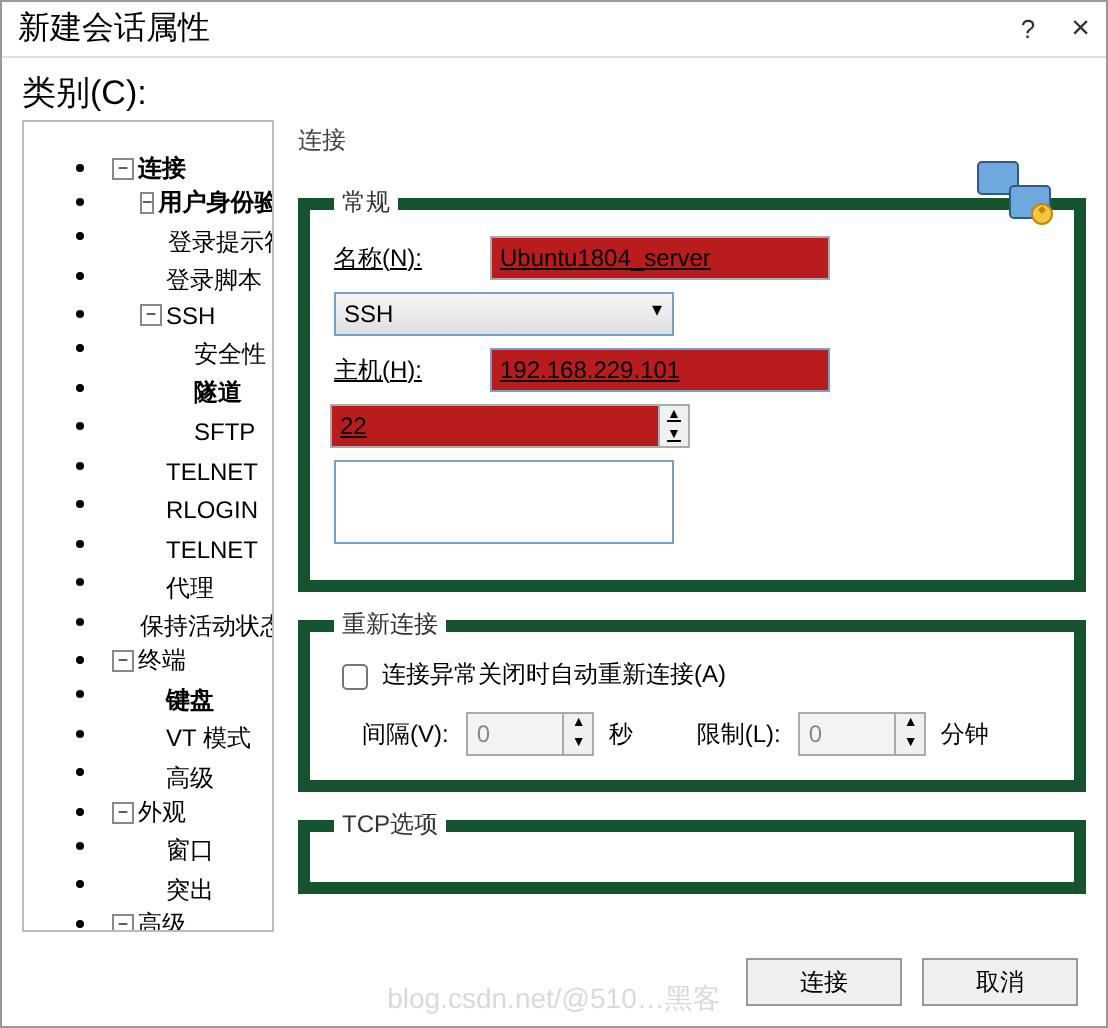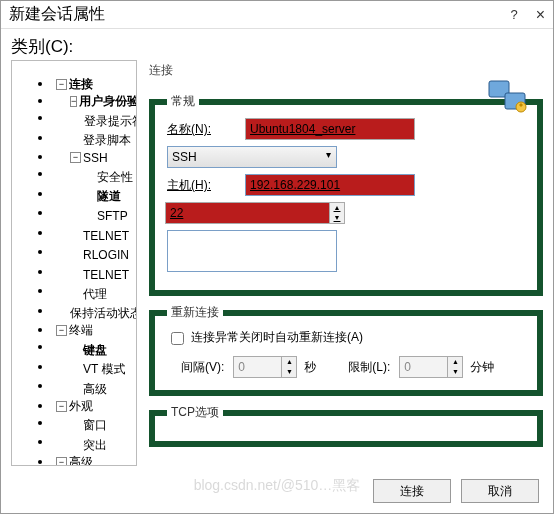--- a/index.html
+++ b/index.html
@@ -38,21 +38,21 @@
 .textarea { width: 170px; height: 42px; border: 1px solid #7a9fc7; resize: none; }
 .icon-net { position: absolute; right: 24px; top: 78px; width: 42px; height: 38px; }
 .checkbox-row { display: flex; align-items: flex-start; gap: 4px; margin-bottom: 8px; }
 .interval-row { display: flex; align-items: center; gap: 7px; padding-left: 14px; }
 .interval-row .spinner { width: 64px; }
 .interval-row .spinner input { width: 46px; }
 .interval-row label.inl { width: auto; margin-right: 2px; }
 .footer { position: absolute; bottom: 10px; right: 14px; display: flex; gap: 10px; }
 .footer button { width: 78px; height: 24px; border: 1px solid #999; background: #f0f0f0; cursor: pointer; }
 .footer button.primary { border: 1px solid #4a90d9; background: #e6f0fa; }
-.watermark { position: absolute; bottom: 18px; left: 50%; transform: translateX(-50%); color: rgba(128,128,128,0.3); font-size: 14px; pointer-events: none; }
+.watermark { position: absolute; bottom: 4px; left: 50%; transform: translateX(-50%); color: rgba(128,128,128,0.3); font-size: 14px; pointer-events: none; }
 input.disabled { background: #f3f3f3; color: #888; }
 </style>
 </head>
 <body>
 
 <div class="titlebar">
   <span class="title-text">新建会话属性</span>
   <div class="title-ctrls">
     <span>?</span>
     <span style="font-size:16px;">×</span>

